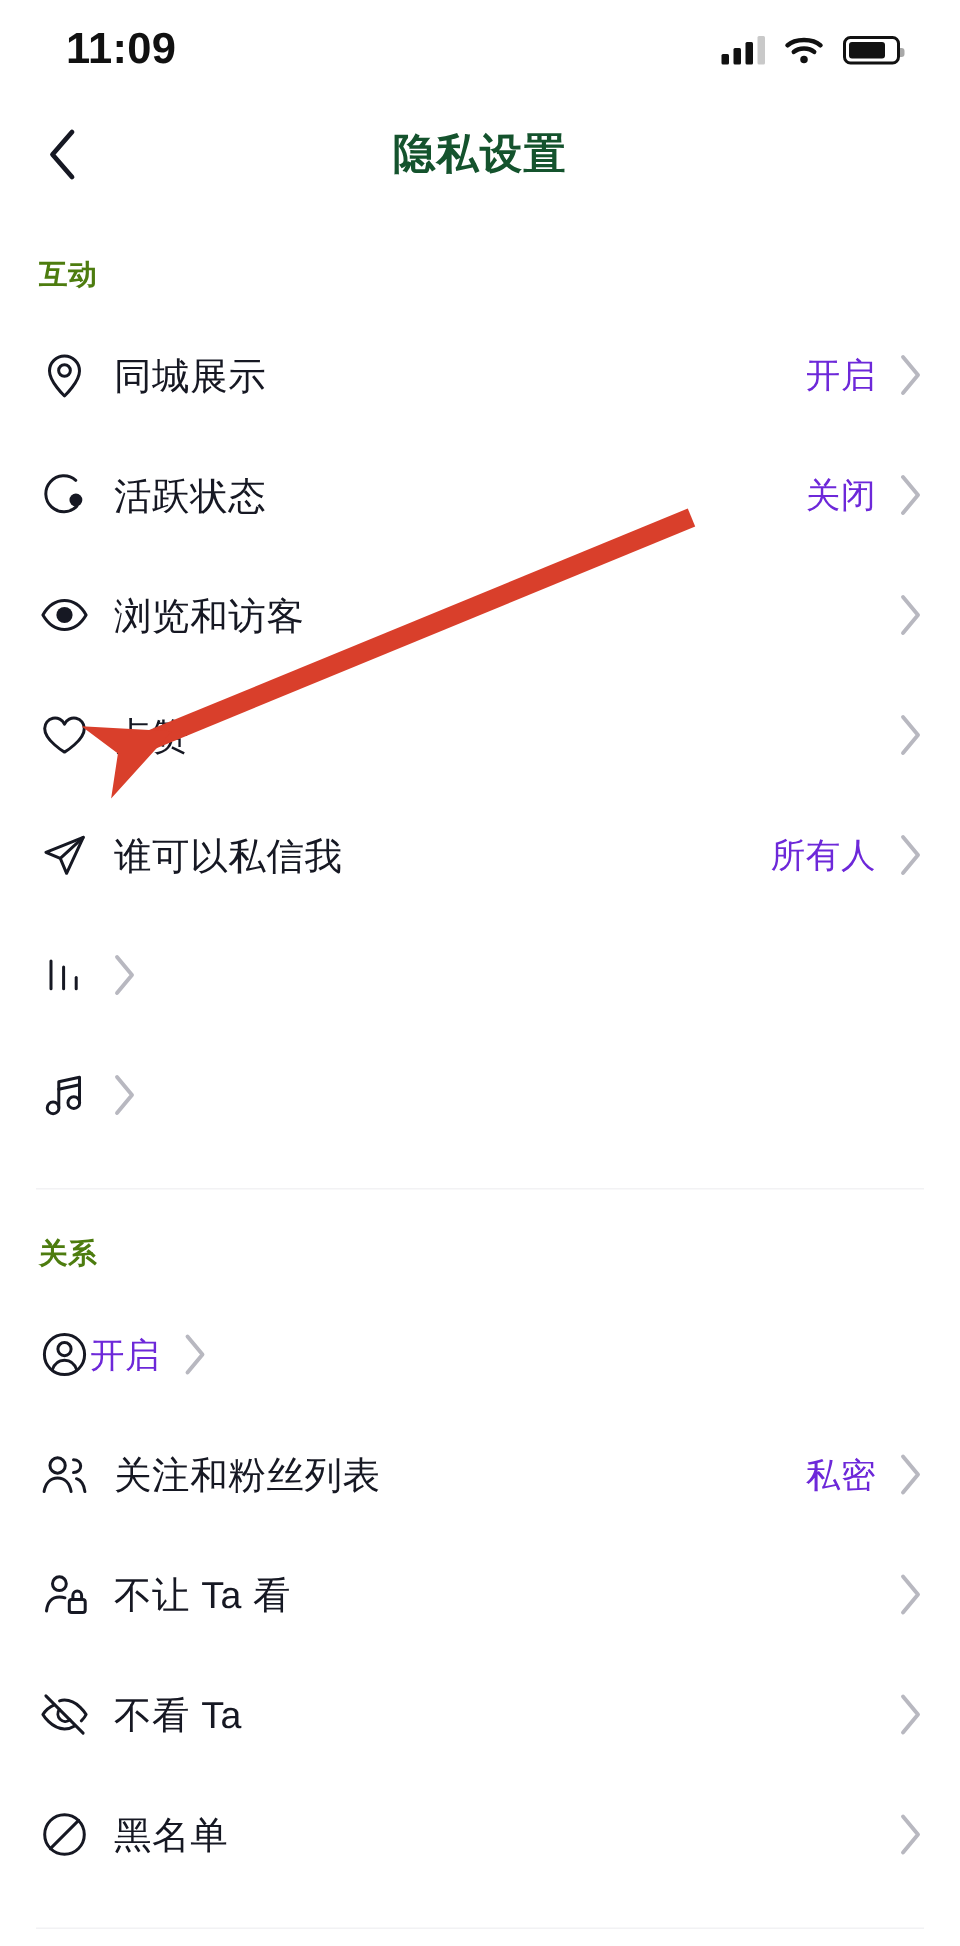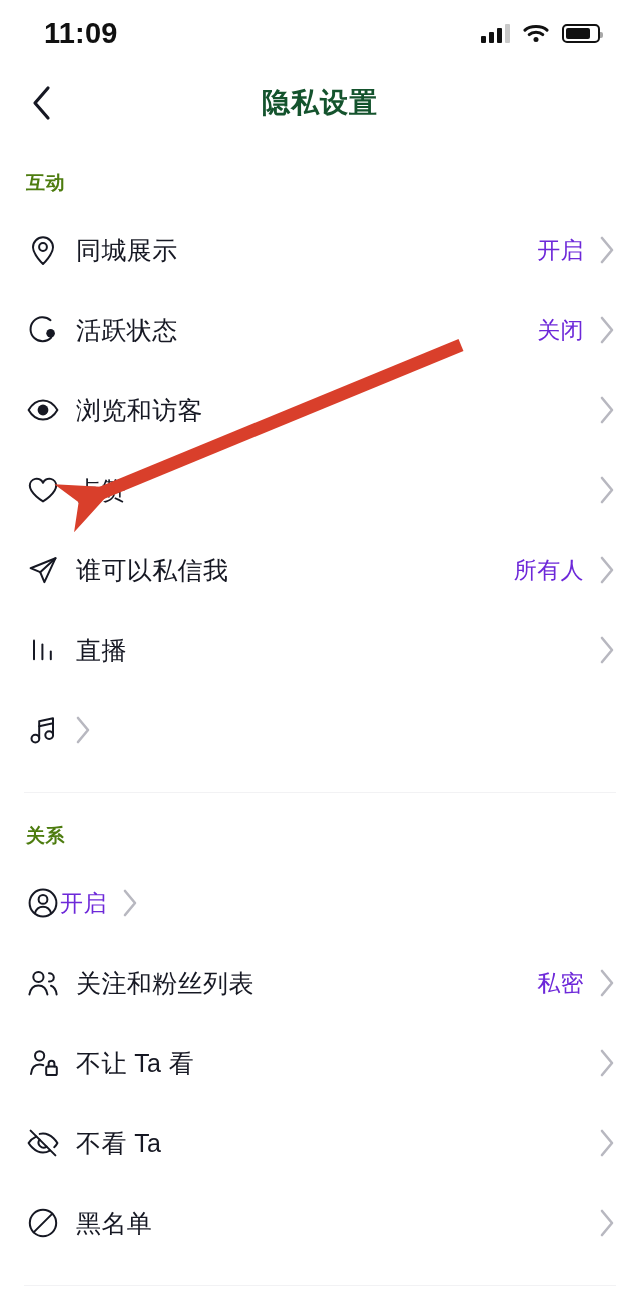--- a/index.html
+++ b/index.html
@@ -258,21 +258,20 @@
         </div>
       </div>
       <div class="row">
         <div class="row-icon">
           <svg width="34" height="34" viewBox="0 0 34 34" fill="none" stroke="#161823" stroke-width="2" stroke-linecap="round" stroke-linejoin="round">
             <path d="M8 7.6 L8 26.2"></path>
             <path d="M16.4 11.6 L16.4 26.2"></path>
             <path d="M24.8 18.6 L24.8 26.2"></path>
           </svg>
         </div>
-        <div class="row-label">直播</div>
         <div class="row-value"></div>
         <div class="row-chev">
           <svg width="18" height="30" viewBox="0 0 18 30" fill="none" stroke="#b8b8c0" stroke-width="2.6" stroke-linecap="round" stroke-linejoin="round">
             <path d="M4 3 L14 15 L4 27"></path>
           </svg>
         </div>
       </div>
       <div class="row">
         <div class="row-icon">
           <svg width="34" height="34" viewBox="0 0 34 34" fill="none" stroke="#161823" stroke-width="2" stroke-linecap="round" stroke-linejoin="round">

